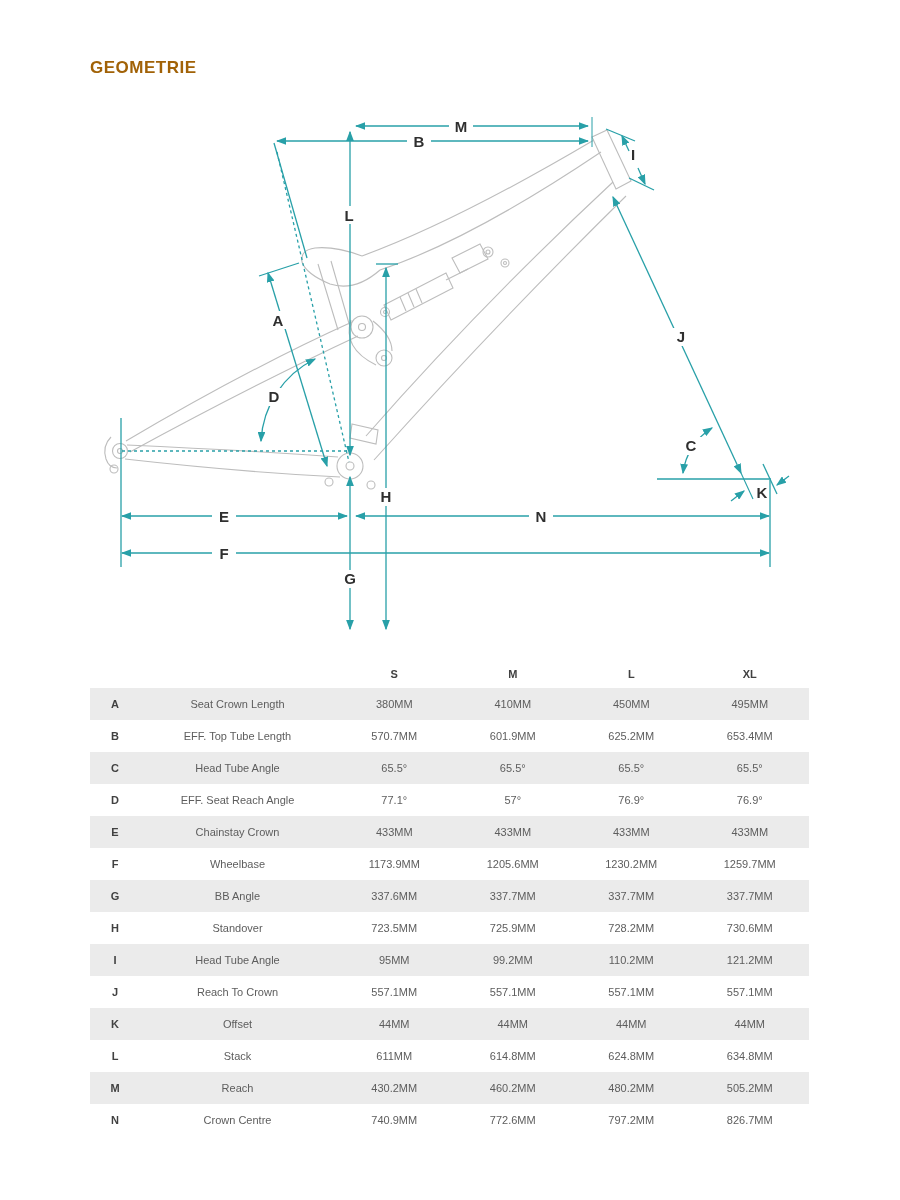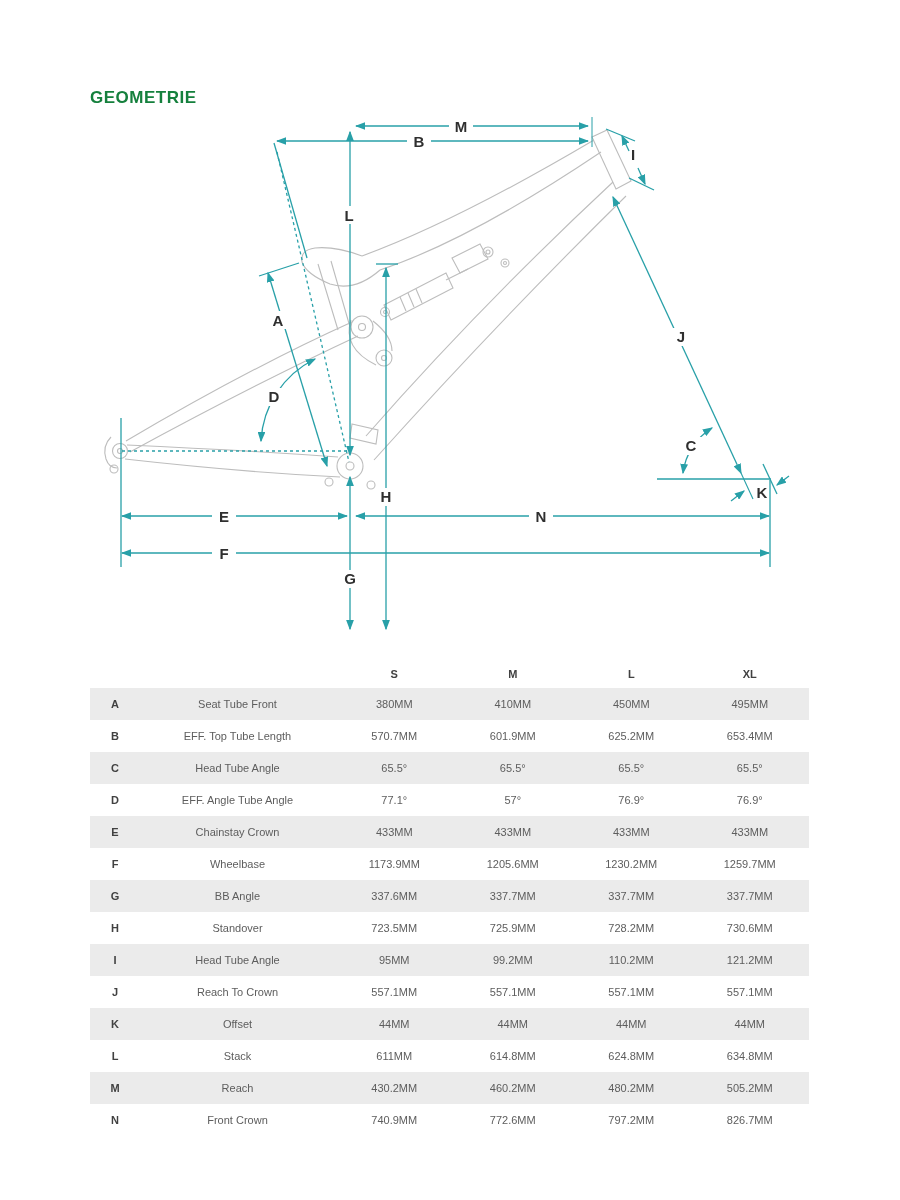--- a/index.html
+++ b/index.html
@@ -1,22 +1,22 @@
 <!DOCTYPE html>
 <html><head>
 <meta charset="utf-8">
 <style>
   html,body{margin:0;padding:0;}
   body{
     width:900px;height:1200px;background:#ffffff;position:relative;overflow:hidden;
     font-family:"Liberation Sans",sans-serif;
   }
   .page-title{
-    position:absolute;left:90px;top:88px;
-    font-size:17px;font-weight:bold;letter-spacing:.5px;color:#15803d;
+    position:absolute;left:90px;top:58px;
+    font-size:17px;font-weight:bold;letter-spacing:.5px;color:#a16207;
   }
   #diagram{position:absolute;left:0;top:0;}
   .geo-table{
     position:absolute;left:90px;top:659px;width:719px;
     font-size:11px;color:#5d5d5d;
   }
   .thead,.trow{
     display:grid;grid-template-columns:50px 195px repeat(4,118.5px);
     align-items:center;
   }
@@ -174,21 +174,21 @@
     <div class="c"></div>
       <div class="c"></div>
     <div class="c">S</div>
     <div class="c">M</div>
     <div class="c">L</div>
     <div class="c">XL</div>
   </div>
 
   <div class="trow odd">
     <div class="c letter">A</div>
-    <div class="c">Seat Tube Front</div>
+    <div class="c">Seat Crown Length</div>
     <div class="c">380MM</div>
     <div class="c">410MM</div>
     <div class="c">450MM</div>
     <div class="c">495MM</div>
   </div>
   <div class="trow">
     <div class="c letter">B</div>
     <div class="c">EFF. Top Tube Length</div>
     <div class="c">570.7MM</div>
     <div class="c">601.9MM</div>
@@ -198,21 +198,21 @@
   <div class="trow odd">
     <div class="c letter">C</div>
     <div class="c">Head Tube Angle</div>
     <div class="c">65.5°</div>
     <div class="c">65.5°</div>
     <div class="c">65.5°</div>
     <div class="c">65.5°</div>
   </div>
   <div class="trow">
     <div class="c letter">D</div>
-    <div class="c">EFF. Angle Tube Angle</div>
+    <div class="c">EFF. Seat Reach Angle</div>
     <div class="c">77.1°</div>
     <div class="c">57°</div>
     <div class="c">76.9°</div>
     <div class="c">76.9°</div>
   </div>
   <div class="trow odd">
     <div class="c letter">E</div>
     <div class="c">Chainstay Crown</div>
     <div class="c">433MM</div>
     <div class="c">433MM</div>
@@ -278,19 +278,19 @@
   <div class="trow odd">
     <div class="c letter">M</div>
     <div class="c">Reach</div>
     <div class="c">430.2MM</div>
     <div class="c">460.2MM</div>
     <div class="c">480.2MM</div>
     <div class="c">505.2MM</div>
   </div>
   <div class="trow">
     <div class="c letter">N</div>
-    <div class="c">Front Crown</div>
+    <div class="c">Crown Centre</div>
     <div class="c">740.9MM</div>
     <div class="c">772.6MM</div>
     <div class="c">797.2MM</div>
     <div class="c">826.7MM</div>
   </div>
 </div>
 
 </body></html>

